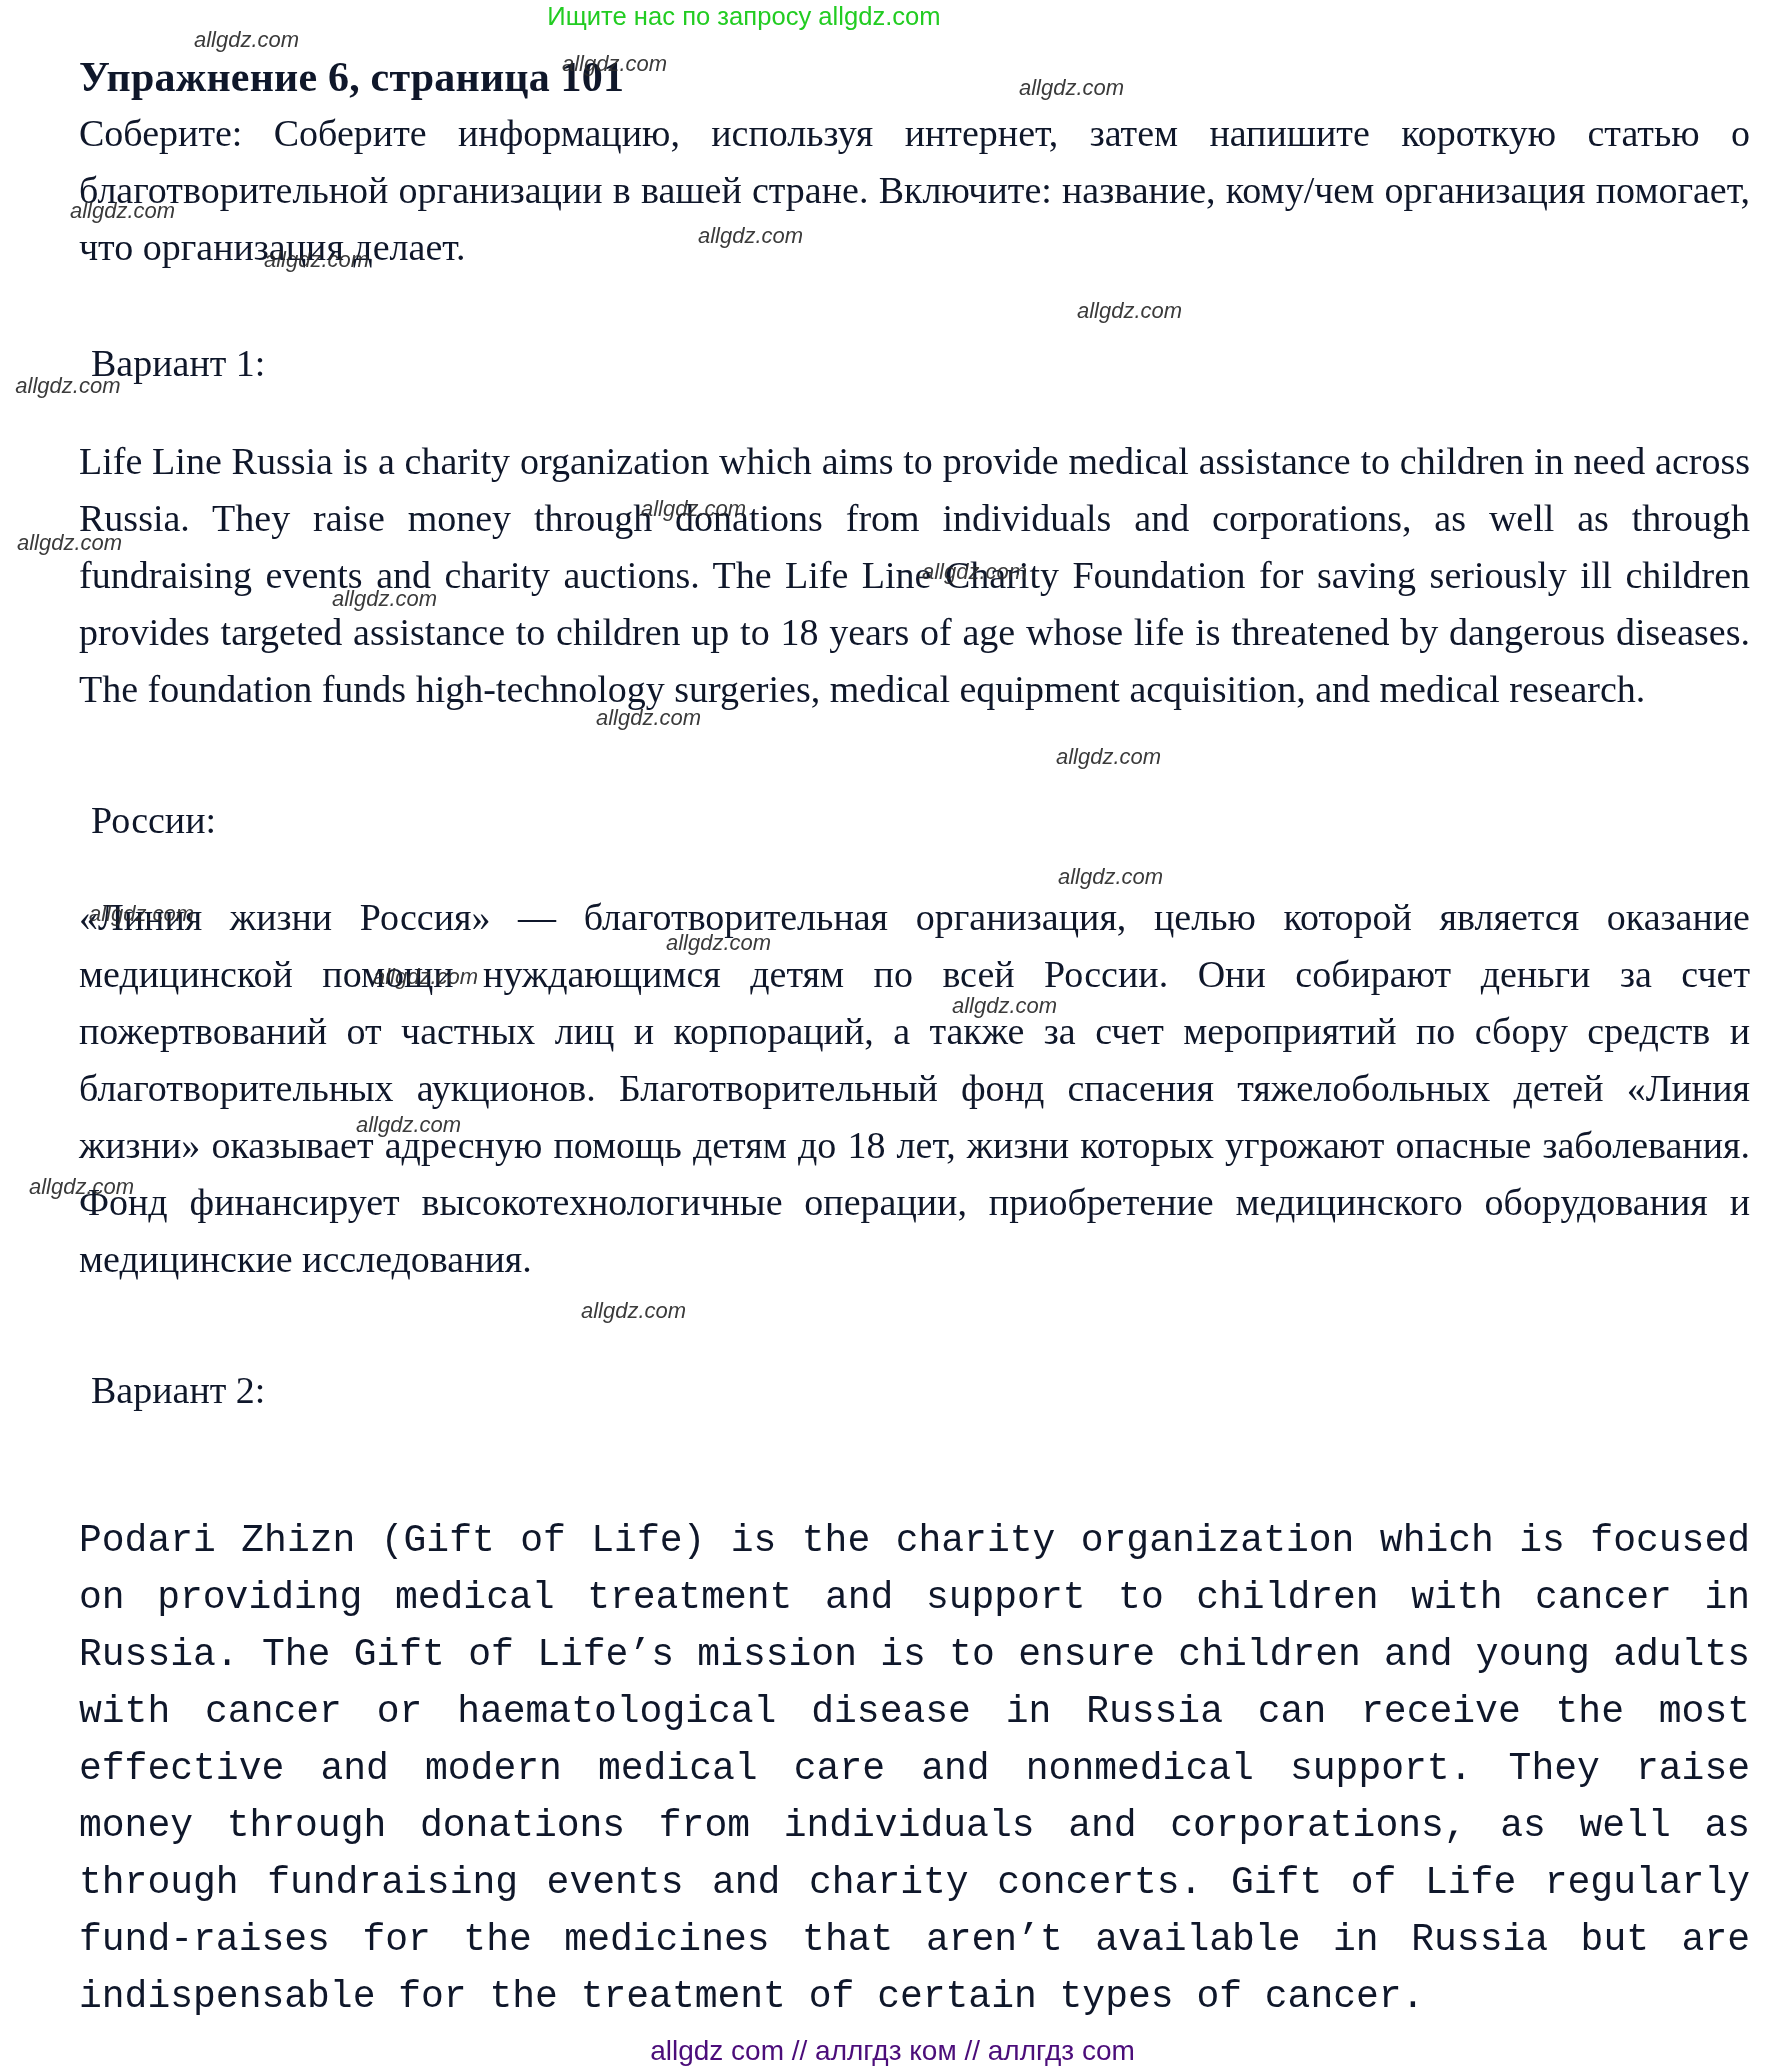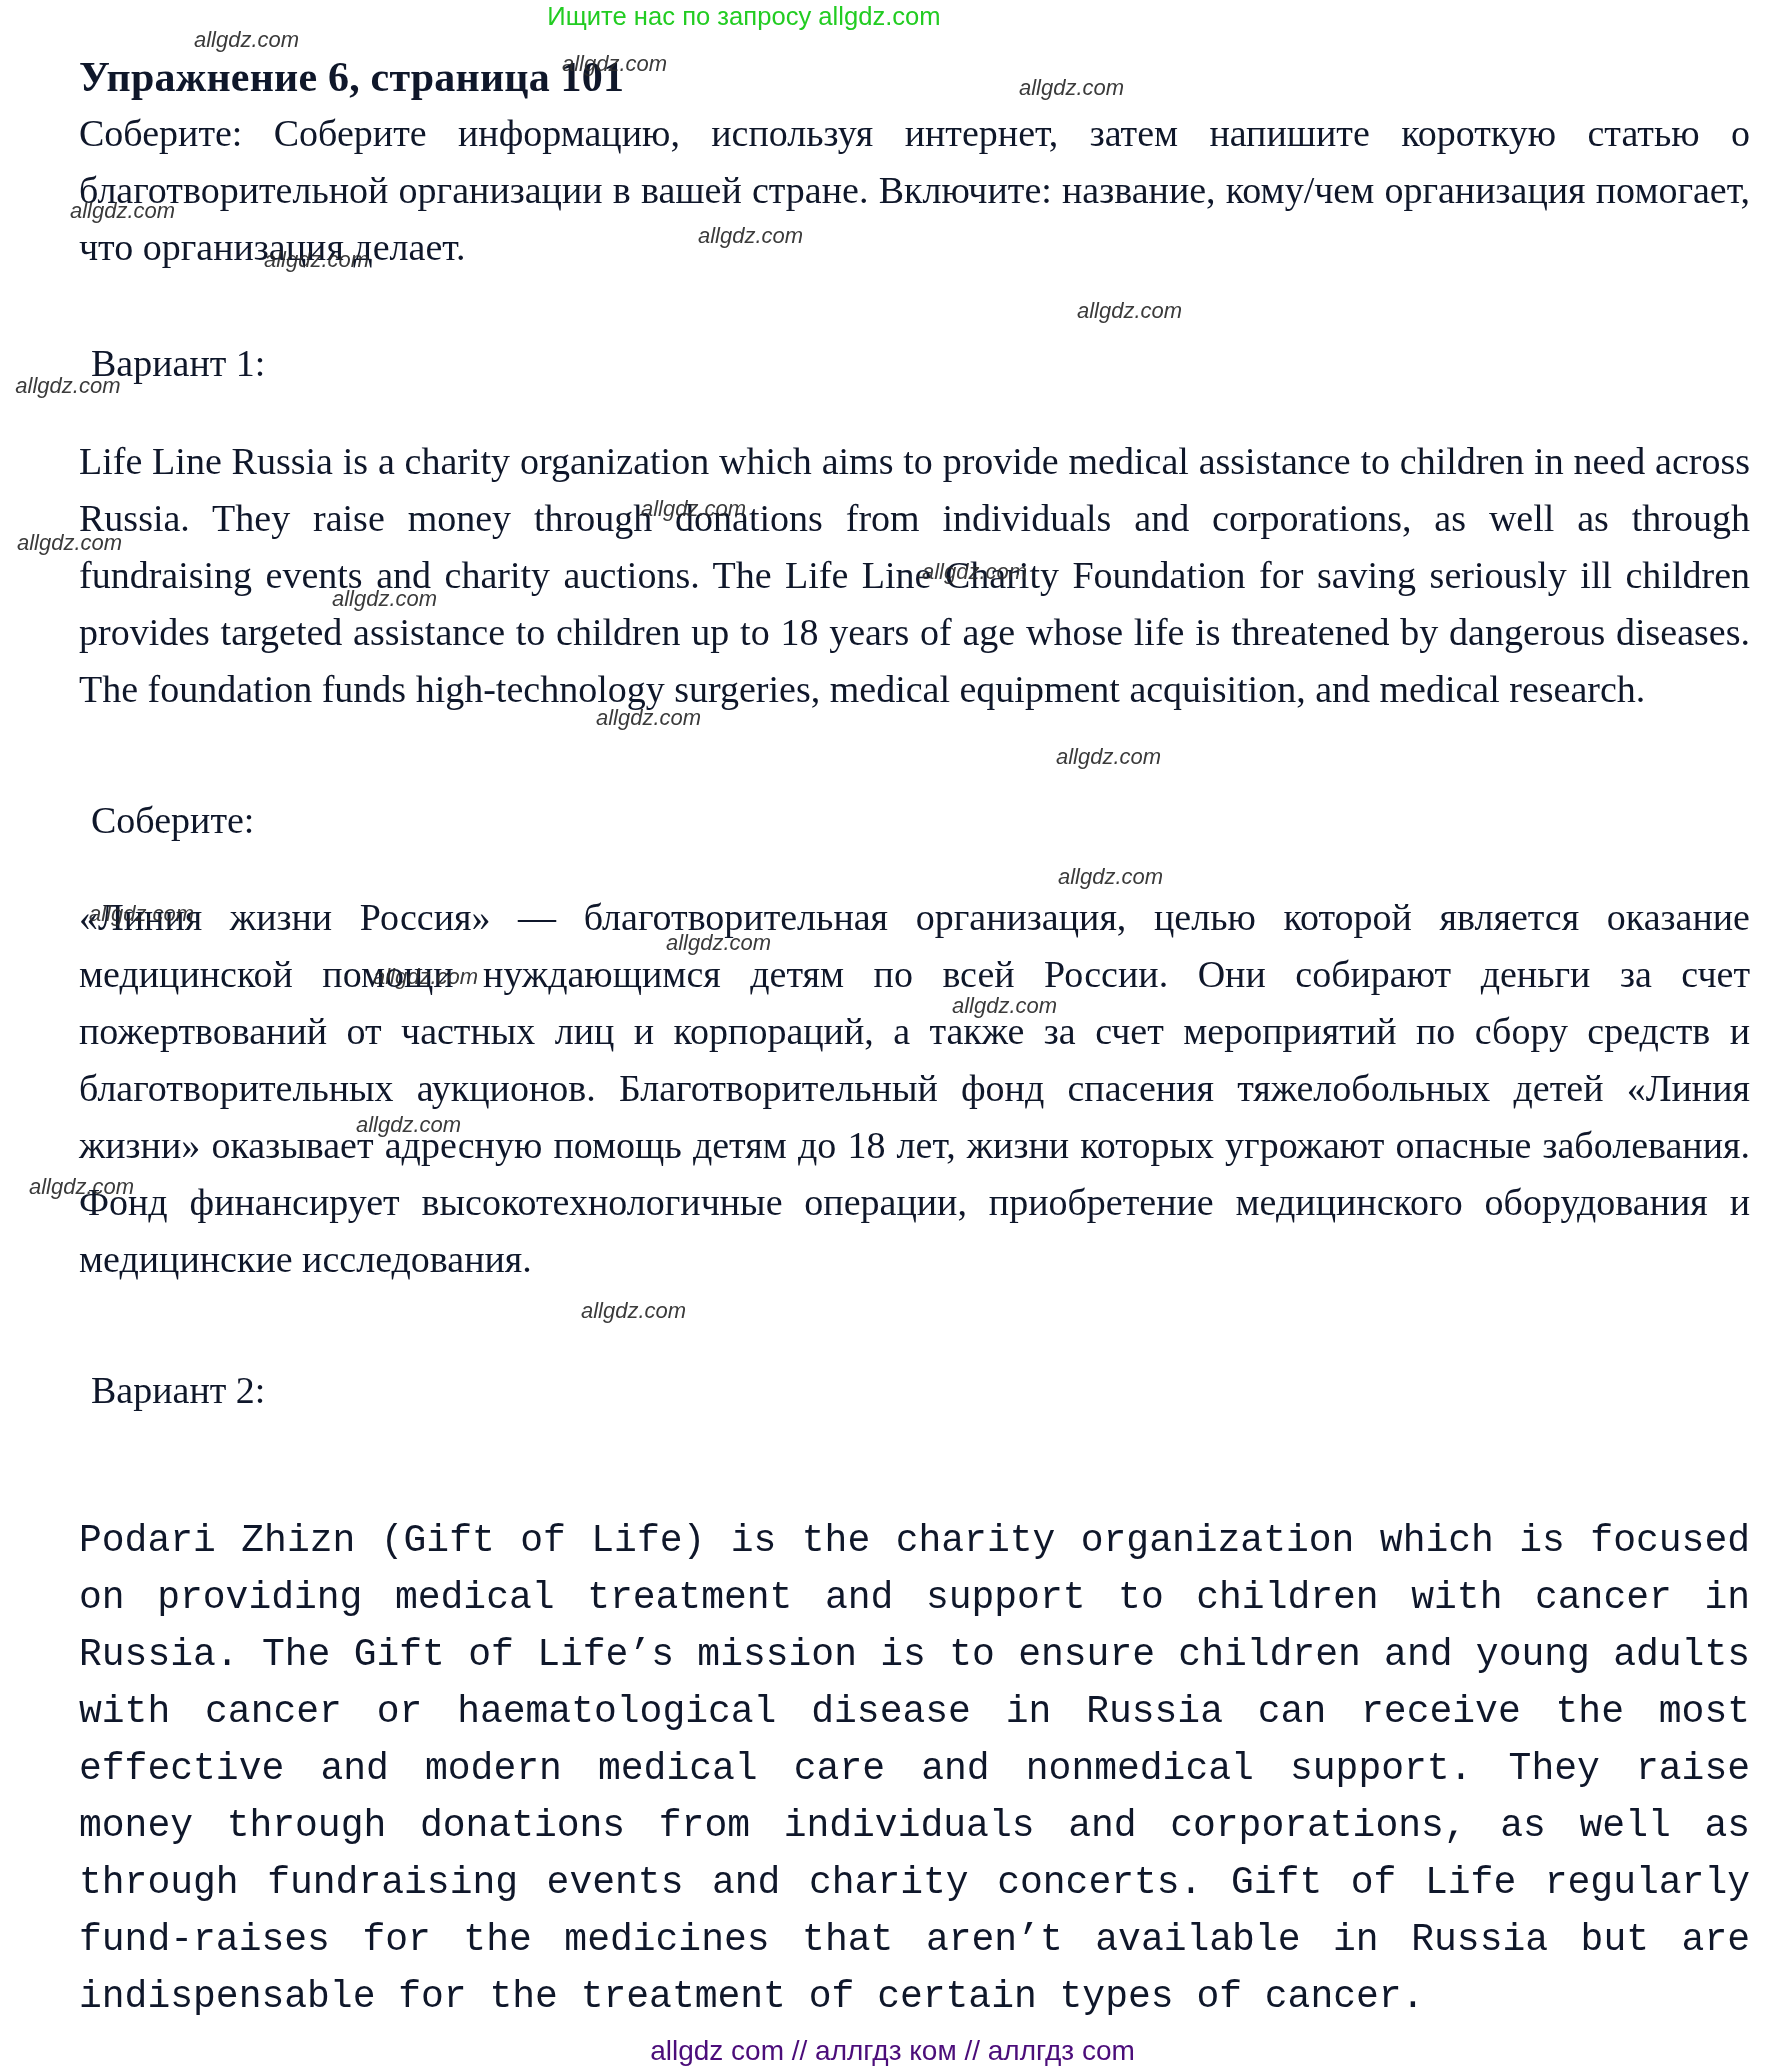--- a/index.html
+++ b/index.html
@@ -124,21 +124,21 @@
     <div class="gap-md"></div>
 
     <p class="label-line">Вариант 1:</p>
 
     <div class="gap-sm"></div>
 
     <p class="para">Life Line Russia is a charity organization which aims to provide medical assistance to children in need across Russia. They raise money through donations from individuals and corporations, as well as through fundraising events and charity auctions. The Life Line Charity Foundation for saving seriously ill children provides targeted assistance to children up to 18 years of age whose life is threatened by dangerous diseases. The foundation funds high-technology surgeries, medical equipment acquisition, and medical research.</p>
 
     <div class="gap-lg"></div>
 
-    <p class="label-line">Соберите:</p>
+    <p class="label-line">России:</p>
 
     <div class="gap-sm"></div>
 
     <p class="para">«Линия жизни Россия» — благотворительная организация, целью которой является оказание медицинской помощи нуждающимся детям по всей России. Они собирают деньги за счет пожертвований от частных лиц и корпораций, а также за счет мероприятий по сбору средств и благотворительных аукционов. Благотворительный фонд спасения тяжелобольных детей «Линия жизни» оказывает адресную помощь детям до 18 лет, жизни которых угрожают опасные заболевания. Фонд финансирует высокотехнологичные операции, приобретение медицинского оборудования и медицинские исследования.</p>
 
     <div class="gap-lg"></div>
 
     <p class="label-line">Вариант 2:</p>
 
     <div class="gap-xl"></div>

